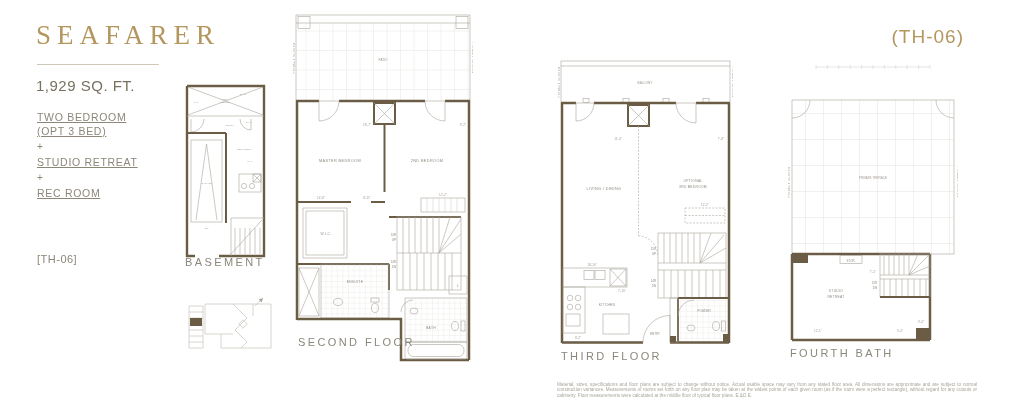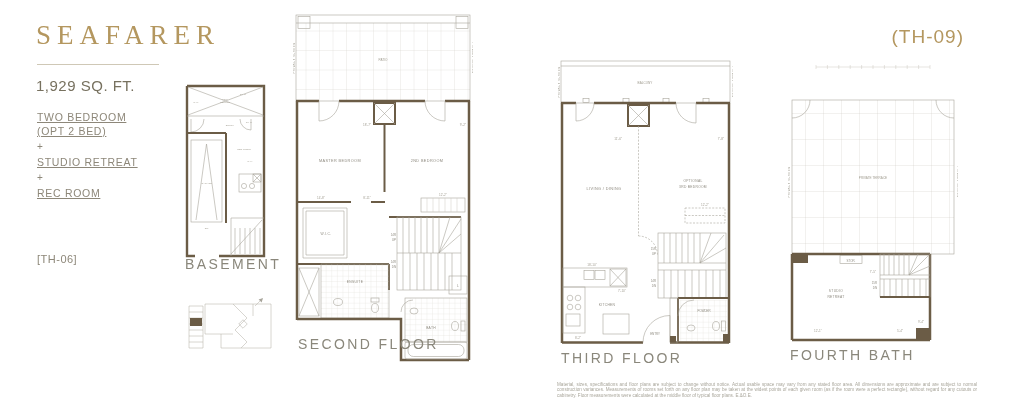--- a/index.html
+++ b/index.html
@@ -10,21 +10,21 @@
          font-size:27px;letter-spacing:6px;color:#b4975f;font-weight:400;}
   .rule{position:absolute;left:37px;top:64px;width:122px;height:1px;background:#cfc8b6;}
   .area{position:absolute;left:36px;top:77px;font-size:15px;color:#77715f;letter-spacing:.5px;}
   .features{position:absolute;left:37px;top:111px;font-size:10.5px;color:#8d8779;letter-spacing:.7px;}
   .feat{margin-bottom:2px;text-decoration:underline;}
   .plus{margin:4px 0;font-size:10px;}
   .unitcode-left{position:absolute;left:37px;top:221px;font-size:11px;color:#8d8779;letter-spacing:.5px;margin-top:32px;}
   .unitcode-top{position:absolute;right:60px;top:26px;font-size:19px;color:#b4975f;letter-spacing:1px;}
 
   .plan{position:absolute;margin:0;padding:0;}
-  .caption{position:absolute;font-size:14px;letter-spacing:2.4px;color:#8a877b;}
+  .caption{position:absolute;font-size:11px;letter-spacing:2.4px;color:#8a877b;}
 
   .disclaimer{position:absolute;left:557px;top:377px;width:420px;font-size:4.6px;
               line-height:5.8px;color:#a9a69b;text-align:justify;}
 
   
   svg{display:block;}
   .w{stroke:#6b5c46;fill:none;}
   .wf{fill:#6b5c46;stroke:none;}
   .t{stroke:#a8a59b;stroke-width:.6;fill:none;}
   .g{stroke:#ccc9c0;stroke-width:.5;fill:none;}
@@ -41,28 +41,28 @@
 </head>
 <body>
 
 <div class="canvas">
 
   <div class="brand">SEAFARER</div>
   <div class="rule"></div>
   <div class="area">1,929 SQ. FT.</div>
   <div class="features">
     <div class="feat">TWO BEDROOM</div>
-    <div class="feat">(OPT 2 BED)</div>
+    <div class="feat">(OPT 3 BED)</div>
     <div class="plus">+</div>
     <div class="feat">STUDIO RETREAT</div>
     <div class="plus">+</div>
     <div class="feat">REC ROOM</div>
   </div>
   <div class="unitcode-left">[TH-06]</div>
-  <div class="unitcode-top">(TH-09)</div>
+  <div class="unitcode-top">(TH-06)</div>
 
   <figure class="plan" style="left:183px;top:82px;">
     <svg width="85" height="178" viewBox="0 0 85 178">
       <g>
         <path class="w" stroke-width="2.4" d="M4,4 H81 V174 H36 M12,174 H4 V4"></path>
         <path class="t" d="M5,5 L80,33 M5,33 L80,5 M4,34 H81"></path>
         <path class="t" d="M21,37 A13,13 0 0 1 8,50 M8,37 V50"></path>
         <path class="t" d="M57,37 A11,11 0 0 0 68,48 M68,37 V48"></path>
         <path class="w" stroke-width="2" d="M4,51 H43 M43,51 V141"></path>
         <rect class="t" x="8" y="58" width="31" height="82"></rect>

